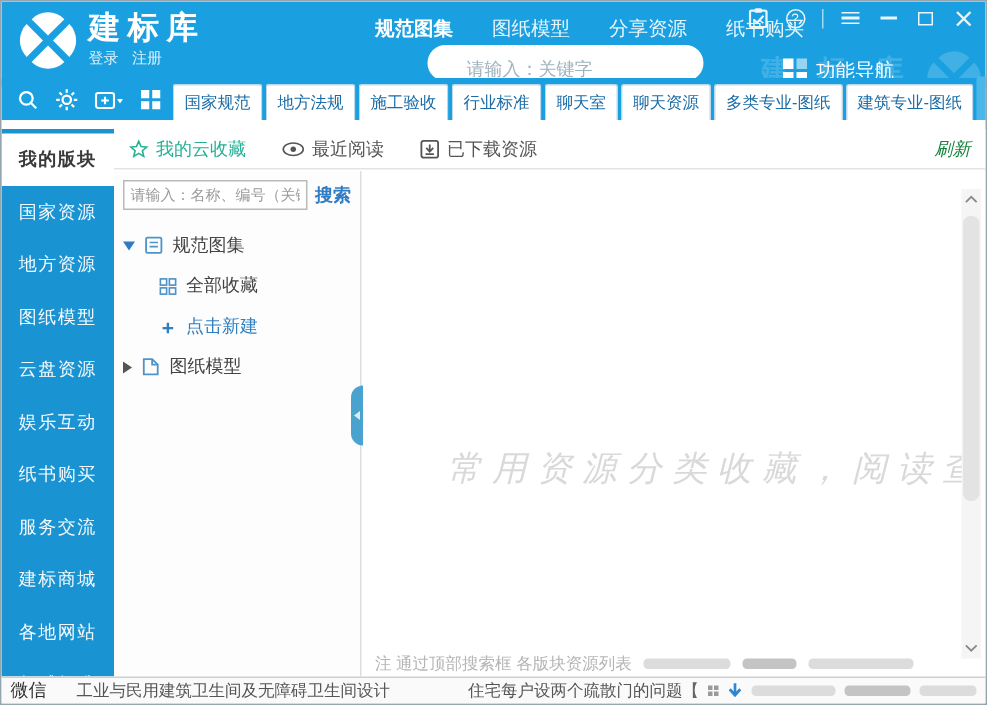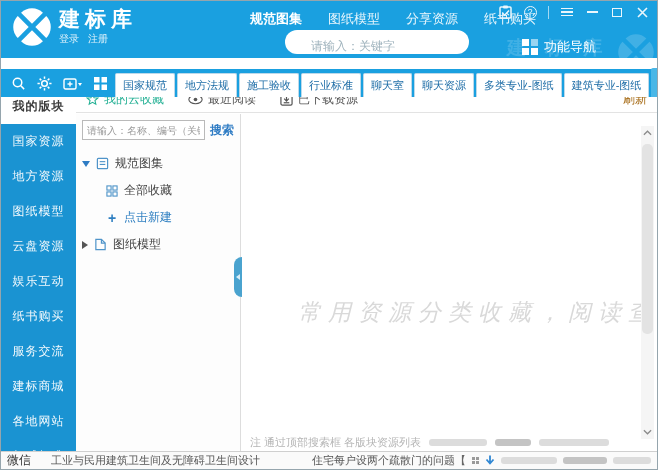--- a/index.html
+++ b/index.html
@@ -27,38 +27,38 @@
   .help-circ{width:13px;height:13px;border:1px solid #eaf6fc;border-radius:50%;font-size:9px;line-height:11px;text-align:center;}
   .menu-lines i{display:block;width:12px;height:1.6px;background:#eaf6fc;margin:2px 0;}
   .min-line{width:11px;height:2px;background:#eaf6fc;}
   .max-box{width:10px;height:9px;border:1.5px solid #eaf6fc;}
   .sep{width:1px;height:13px;background:rgba(255,255,255,.6);}
   .header-watermark{position:absolute;left:506px;top:33px;z-index:1;display:flex;align-items:center;gap:8px;pointer-events:none;}
   .hw-title{color:rgba(255,255,255,.17);font-size:19px;font-weight:bold;letter-spacing:7px;line-height:19px;}
   .hw-url{color:rgba(255,255,255,.17);font-size:8px;letter-spacing:1px;}
 
   
-  .tabrow{position:absolute;top:68px;left:0;right:0;height:28px;background:#1aa0e0;display:flex;align-items:flex-end;padding-left:8px;z-index:2;}
+  .tabrow{position:absolute;top:51px;left:0;right:0;height:28px;background:#1aa0e0;display:flex;align-items:flex-end;padding-left:8px;z-index:2;}
   .tool-icons{display:flex;align-items:center;gap:11px;margin:0 8px 6px 2px;}
   .tool-icons .ti{cursor:pointer;display:flex;align-items:center;}
   .doc-tabs{display:flex;align-items:flex-end;flex:1;}
   .doc-tab{background:#fff;color:#1c6ca6;font-size:11px;padding:4px 7px;margin-right:2px;border:1px solid #bcd9ea;border-bottom:none;border-radius:2px 2px 0 0;white-space:nowrap;cursor:pointer;}
   .doc-tab.active{background:#49b7e7;color:#fff;border:none;padding:6px 14px;flex:1;text-align:center;font-size:12px;}
 
   
   .sidebar{position:absolute;top:85px;left:0;width:75px;bottom:18px;background:#1a93d2;overflow:hidden;padding-top:3px;}
   .side-item{height:35px;display:flex;align-items:center;justify-content:center;color:rgba(255,255,255,.95);font-size:12px;letter-spacing:1px;cursor:pointer;}
   .side-item.active{background:#fff;color:#3a3a3a;font-weight:bold;}
 
   
   .main{position:absolute;top:85px;left:75px;right:0;bottom:18px;background:#fff;}
   .content-tabs{position:absolute;top:0;left:0;right:0;height:27px;border-bottom:1px solid #e3e3e3;display:flex;align-items:center;padding:0 10px;gap:24px;background:#fff;}
   .ctab{display:flex;align-items:center;gap:5px;font-size:12px;color:#555;cursor:pointer;}
   .ctab.active{color:#23b094;}
-  .refresh{margin-left:auto;color:#a16207;font-size:12px;cursor:pointer;}
+  .refresh{margin-left:auto;color:#15803d;font-size:12px;cursor:pointer;font-style:italic;}
   .content-body{position:absolute;top:28px;left:0;right:0;bottom:0;}
 
   .tree-panel{position:absolute;top:0;left:0;width:165px;bottom:0;border-right:1px solid #ddd;background:#fdfdfd;padding:6px 6px 0 6px;}
   .tree-search{display:flex;align-items:center;gap:5px;}
   .tree-search input{flex:1;height:20px;border:1px solid #b9b9b9;font-size:10px;padding:0 4px;color:#444;outline:none;background:#fff;min-width:0;}
   .tree-search input::placeholder{color:#9a9a9a;}
   .tree-search .btn{font-size:12px;color:#2f7cc4;font-weight:bold;cursor:pointer;white-space:nowrap;}
   .tree{margin-top:10px;font-size:12px;color:#444;}
   .tree-row{display:flex;align-items:center;gap:6px;height:27px;cursor:pointer;}
   .tree-row .lbl{white-space:nowrap;}

